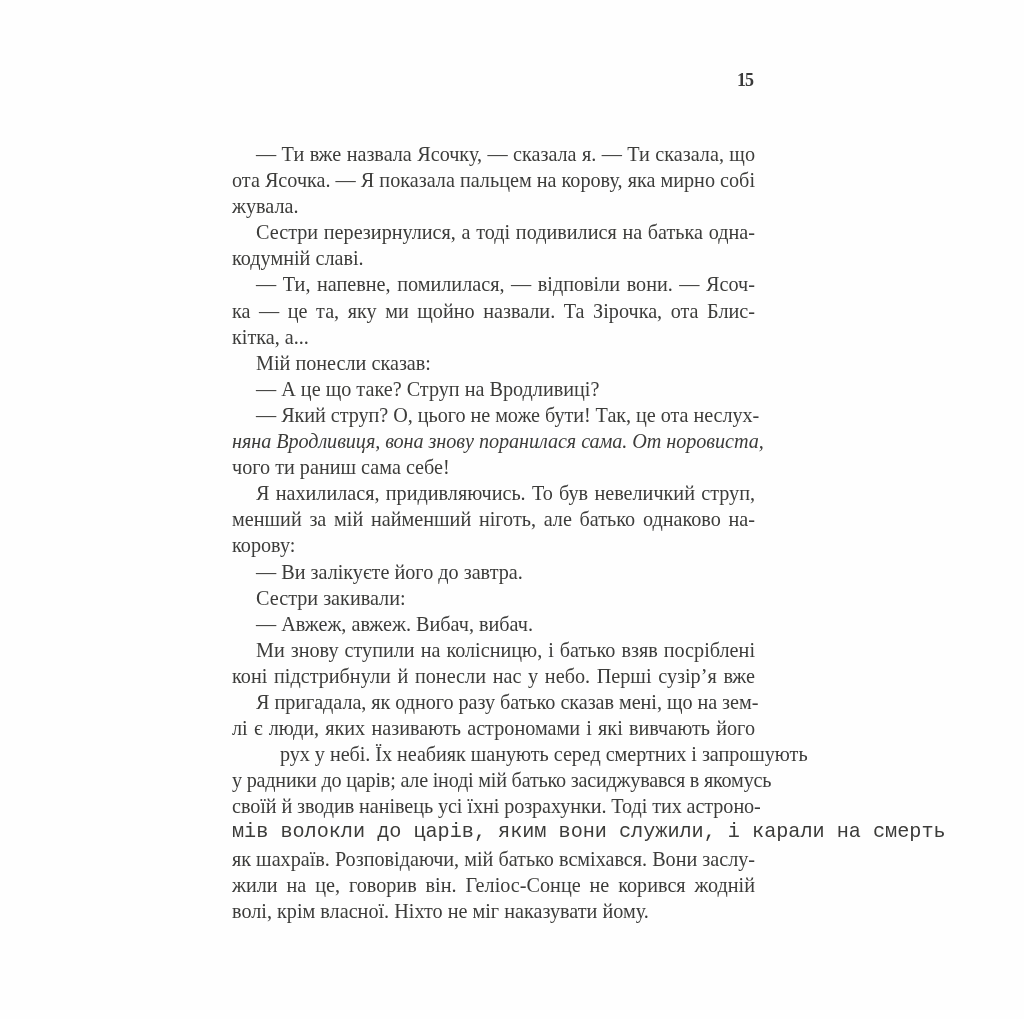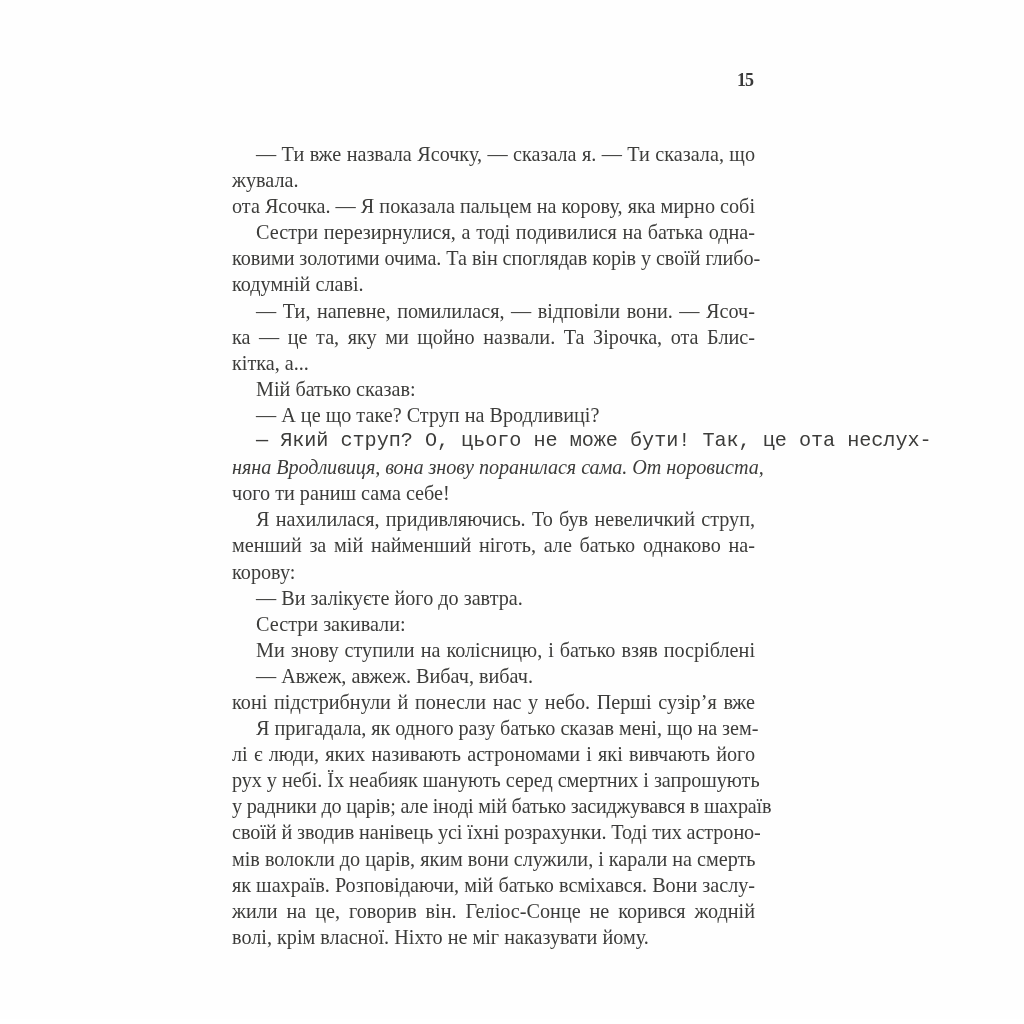--- a/index.html
+++ b/index.html
@@ -47,44 +47,43 @@
   }
   .line.indent { padding-left: 24px; }
 </style>
 </head>
 <body>
 
 <div class="page">
   <div class="page-number">15</div>
   <div class="text-block" id="text-block">
       <div class="line indent">— Ти вже назвала Ясочку, — сказала я. — Ти сказала, що</div>
+      <div class="line">ота Ясочка. — Я показала пальцем на корову, яка мирно собі</div>
       <div class="line last">жувала.</div>
-      <div class="line">ота Ясочка. — Я показала пальцем на корову, яка мирно собі</div>
       <div class="line indent">Сестри перезирнулися, а тоді подивилися на батька одна-</div>
-      <div class="line" style="letter-spacing: -0.07px;">ковими золотими очима. Та він споглядав корів у своїй глибо-</div>
       <div class="line last">кодумній славі.</div>
       <div class="line indent">— Ти, напевне, помилилася, — відповіли вони. — Ясоч-</div>
       <div class="line">ка — це та, яку ми щойно назвали. Та Зірочка, ота Блис-</div>
       <div class="line last">кітка, а...</div>
-      <div class="line indent last">Мій батько сказав:</div>
+      <div class="line indent last">Мій понесли сказав:</div>
       <div class="line indent last">— А це що таке? Струп на Вродливиці?</div>
-      <div class="line indent" style="letter-spacing: -0.05px; font-family: Liberation Mono, monospace;">— Який струп? О, цього не може бути! Так, це ота неслух-</div>
+      <div class="line indent" style="letter-spacing: -0.05px;">— Який струп? О, цього не може бути! Так, це ота неслух-</div>
       <div class="line" style="letter-spacing: -0.07px; font-style: italic;">няна Вродливиця, вона знову поранилася сама. От норовиста,</div>
       <div class="line last">чого ти раниш сама себе!</div>
       <div class="line indent">Я нахилилася, придивляючись. То був невеличкий струп,</div>
       <div class="line">менший за мій найменший ніготь, але батько однаково на-</div>
       <div class="line last">корову:</div>
       <div class="line indent last">— Ви залікуєте його до завтра.</div>
       <div class="line indent last">Сестри закивали:</div>
+      <div class="line indent last">— Авжеж, авжеж. Вибач, вибач.</div>
       <div class="line indent">Ми знову ступили на колісницю, і батько взяв посріблені</div>
-      <div class="line indent last">— Авжеж, авжеж. Вибач, вибач.</div>
       <div class="line">коні підстрибнули й понесли нас у небо. Перші сузір’я вже</div>
       <div class="line indent" style="letter-spacing: -0.05px;">Я пригадала, як одного разу батько сказав мені, що на зем-</div>
       <div class="line">лі є люди, яких називають астрономами і які вивчають його</div>
-      <div class="line" style="letter-spacing: -0.05px;">рух у небі. Їх неабияк шанують серед смертних і запрошують</div>
-      <div class="line" style="letter-spacing: -0.22px;">у радники до царів; але іноді мій батько засиджувався в шахраїв</div>
+      <div class="line" style="letter-spacing: -0.05px; margin-left: 48px;">рух у небі. Їх неабияк шанують серед смертних і запрошують</div>
+      <div class="line" style="letter-spacing: -0.22px;">у радники до царів; але іноді мій батько засиджувався в якомусь</div>
       <div class="line" style="letter-spacing: -0.08px;">своїй й зводив нанівець усі їхні розрахунки. Тоді тих астроно-</div>
-      <div class="line" style="letter-spacing: -0.02px;">мів волокли до царів, яким вони служили, і карали на смерть</div>
+      <div class="line" style="letter-spacing: -0.02px; font-family: Liberation Mono, monospace;">мів волокли до царів, яким вони служили, і карали на смерть</div>
       <div class="line" style="letter-spacing: -0.01px;">як шахраїв. Розповідаючи, мій батько всміхався. Вони заслу-</div>
       <div class="line">жили на це, говорив він. Геліос-Сонце не корився жодній</div>
       <div class="line last">волі, крім власної. Ніхто не міг наказувати йому.</div>
     </div>
 </div>
 
 </body></html>

